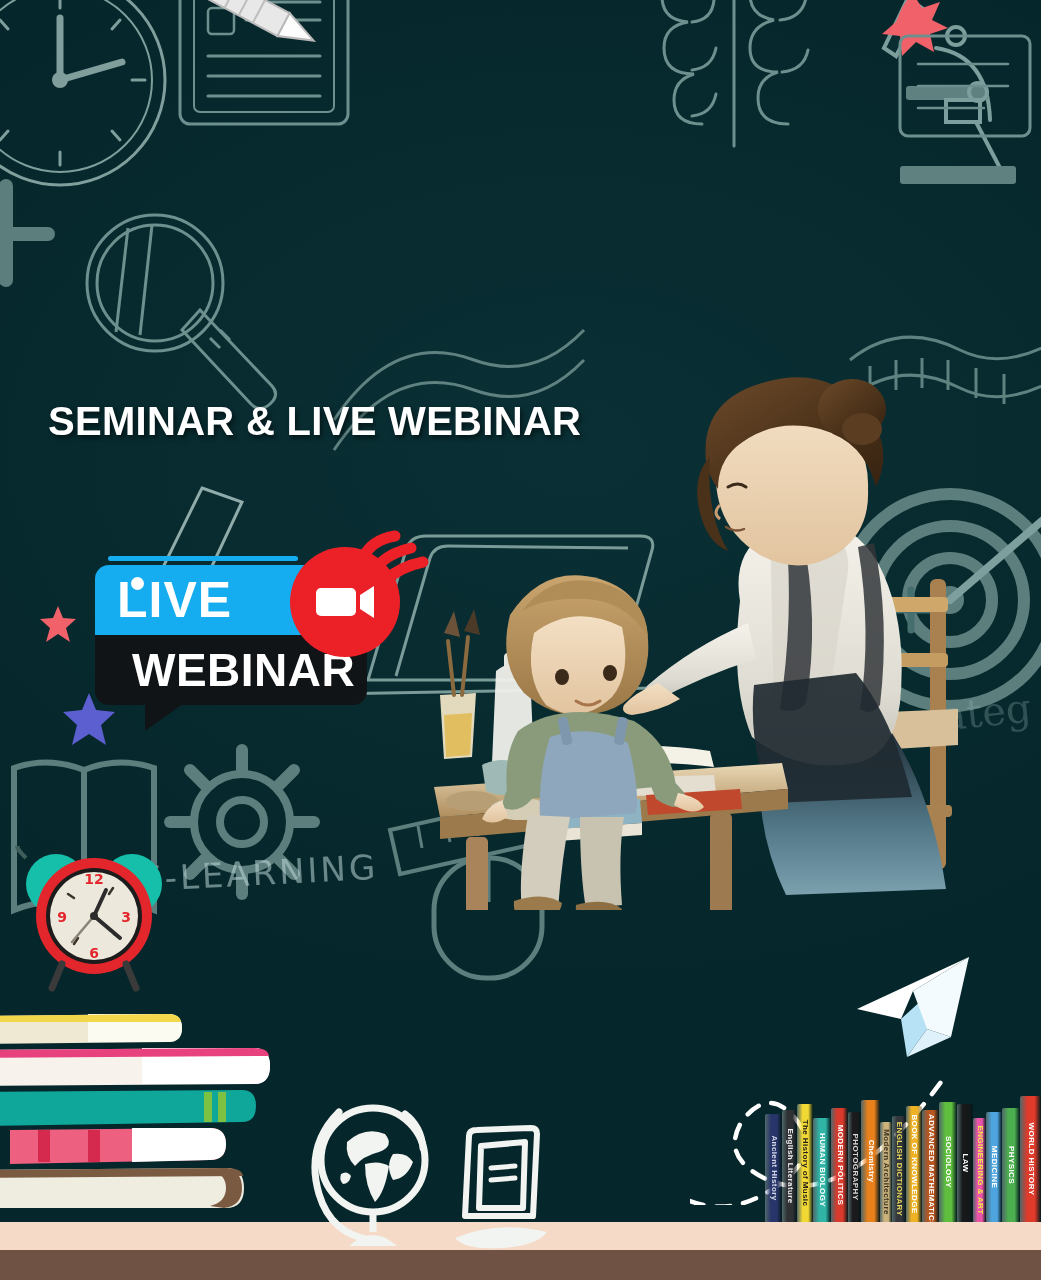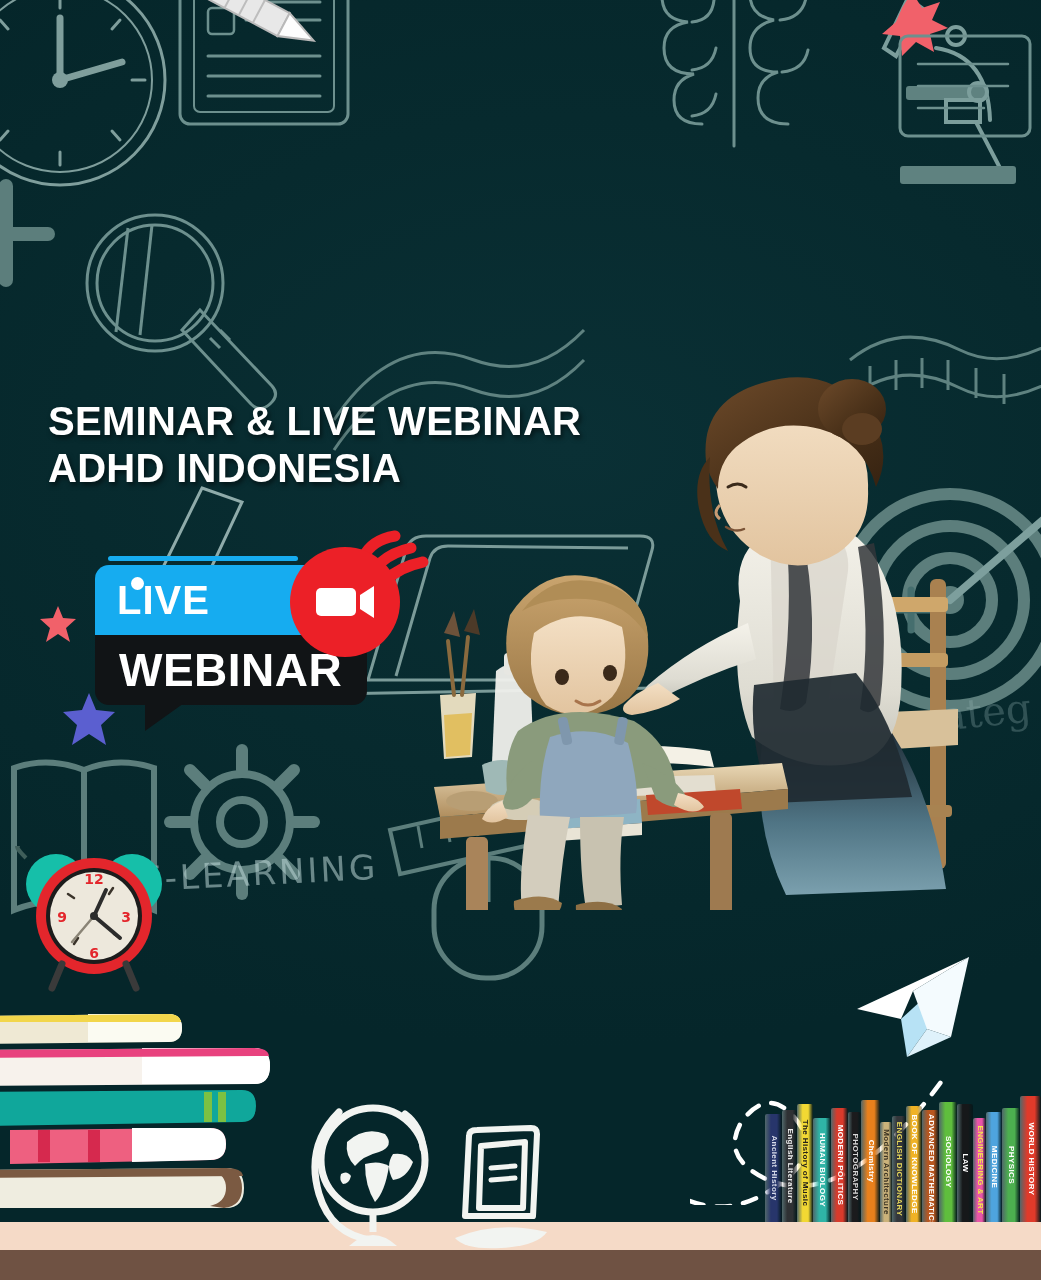--- a/index.html
+++ b/index.html
@@ -49,31 +49,31 @@
   .badge-live {
     position:relative;
     background:#16ACF0;
     border-radius:14px 14px 0 0;
     height:70px;
     width:272px;
     display:flex; align-items:center;
     padding-left:22px;
   }
   .badge-live span {
-    font-size:40px; font-weight:bold; color:#fff;
+    font-size:50px; font-weight:bold; color:#fff;
     letter-spacing:1px; line-height:1;
   }
   .badge-webinar {
     position:relative;
     background:#111416;
     border-radius:0 0 14px 14px;
     height:70px;
     width:272px;
     display:flex; align-items:center;
-    padding-left:24px;
+    padding-left:37px;
   }
   .badge-webinar span {
     font-size:46px; font-weight:bold; color:#fff;
     letter-spacing:0.5px; line-height:1;
   }
   .badge-tail {
     position:absolute;
     left:50px; bottom:-26px;
     width:0; height:0;
     border-left:0 solid transparent;
@@ -502,21 +502,20 @@
         <path d="M118 450 q-10 62 -6 96 l36 -2 q4 -52 12 -92 Z" fill="#d3cdbd"></path>
         <path d="M170 452 q0 58 6 92 l36 -4 q-4 -50 2 -88 Z" fill="#c8c2b0"></path>
         <path d="M104 536 q30 -10 48 2 q-2 16 -26 18 q-24 2 -22 -20 Z" fill="#9b7a4c"></path>
         <path d="M166 540 q30 -8 46 4 q-4 14 -24 14 q-24 0 -22 -18 Z" fill="#8e6f44"></path>
       </g>
     </svg>
   </div>
 
   <div class="title-block">
     <div class="title-line">SEMINAR &amp; LIVE WEBINAR</div>
-    <div class="title-line">ADHD INDONESIA</div>
   </div>
 
   <svg class="star" style="left:38px;top:604px" width="40" height="40" viewBox="0 0 40 40">
     <polygon points="20,2 25,14 38,15 28,24 32,38 20,30 8,38 12,24 2,15 15,14" fill="#F1616A"></polygon>
   </svg>
   <svg class="star" style="left:60px;top:690px" width="58" height="58" viewBox="0 0 58 58">
     <polygon points="29,3 36,20 55,22 41,35 46,55 29,44 12,55 17,35 3,22 22,20" fill="#5B5FD0"></polygon>
   </svg>
 
   <div class="blue-underline"></div>

